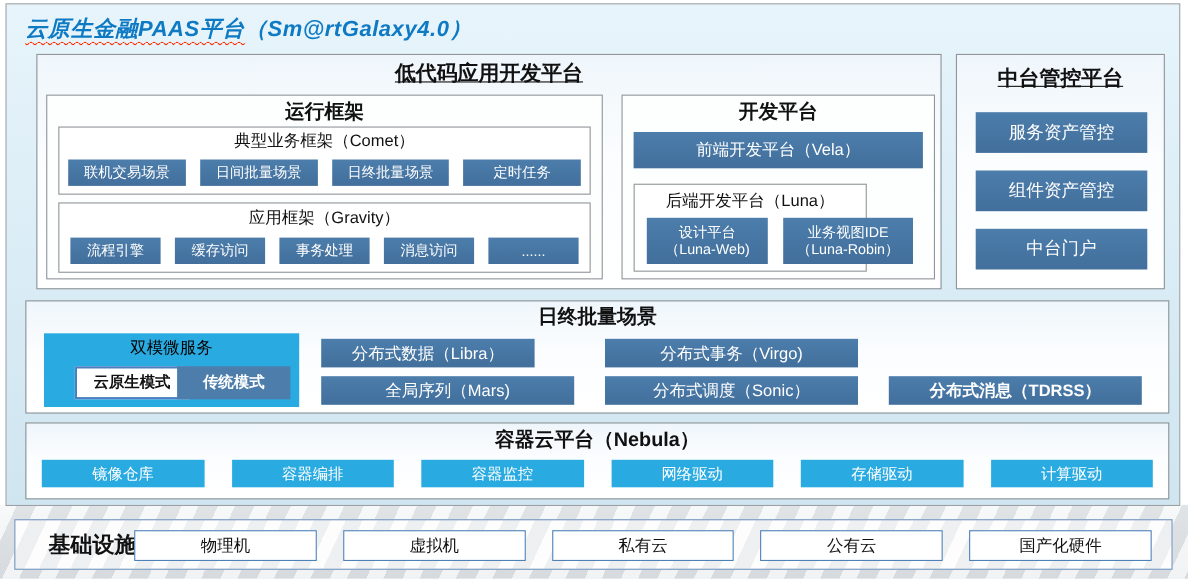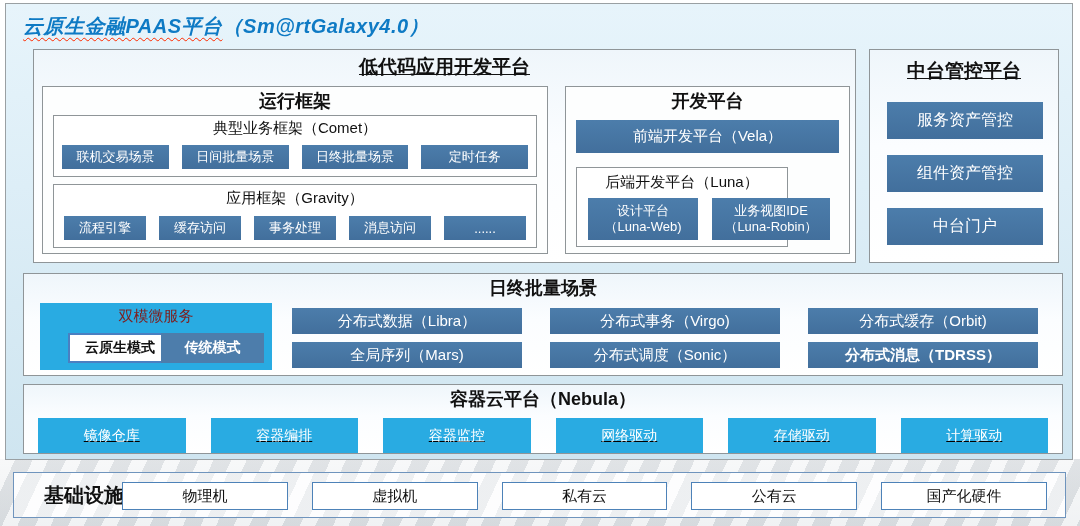--- a/index.html
+++ b/index.html
@@ -143,36 +143,35 @@
       <div class="hdr hdr-19" style="top:8px;">中台管控平台</div>
       <div class="btn-steel" style="left:17px; top:52px;  width:156px; height:37px; font-size:16px;">服务资产管控</div>
       <div class="btn-steel" style="left:17px; top:105px; width:156px; height:37px; font-size:16px;">组件资产管控</div>
       <div class="btn-steel" style="left:17px; top:158px; width:156px; height:37px; font-size:16px;">中台门户</div>
     </div>
 
     <div class="panel-box" style="left:17px; top:269px; width:1040px; height:103px;">
       <div class="hdr hdr-18" style="top:2px;">日终批量场景</div>
 
       <div class="dual-box" style="left:16px; top:29px; width:232px; height:67px;">
-        <div class="lbl-15" style="top:4px; color:#7f1d1d;">双模微服务</div>
+        <div class="lbl-15" style="top:4px; color:#000000;">双模微服务</div>
         <div class="btn-white-on-cyan" style="left:8px; top:30px; width:104px; height:30px;margin-left:20px;">云原生模式</div>
         <div class="btn-trad" style="left:121px; top:30px; width:103px; height:30px;">传统模式</div>
       </div>
 
-      <div class="btn-steel fs15" style="left:268px; top:34px; width:230px; height:26px;">分布式数据（Libra）</div>
+      <div class="btn-steel fs15" style="left:268px; top:34px; width:194px; height:26px;">分布式数据（Libra）</div>
       <div class="btn-steel fs15" style="left:526px; top:34px; width:230px; height:26px;">分布式事务（Virgo)</div>
-      <div class="btn-steel fs15" style="left:784px; top:34px; width:230px; height:26px;">分布式缓存（Orbit)</div>
       <div class="btn-steel fs15" style="left:268px; top:68px; width:230px; height:26px;">全局序列（Mars)</div>
       <div class="btn-steel fs15" style="left:526px; top:68px; width:230px; height:26px;">分布式调度（Sonic）</div>
       <div class="btn-steel fs15" style="left:784px; top:68px; width:230px; height:26px;font-weight:bold;">分布式消息（TDRSS）</div>
     </div>
 
     <div class="panel-box" style="left:17px; top:380px; width:1040px; height:70px;">
       <div class="hdr hdr-18" style="top:2px;">容器云平台（Nebula）</div>
-      <div class="row-flex" style="left:14px; right:14px; top:33px; height:35px; gap:25px;text-decoration:underline;">
+      <div class="row-flex" style="left:14px; right:14px; top:33px; height:25px; gap:25px;">
         <div class="btn-cyan">镜像仓库</div>
         <div class="btn-cyan">容器编排</div>
         <div class="btn-cyan">容器监控</div>
         <div class="btn-cyan">网络驱动</div>
         <div class="btn-cyan">存储驱动</div>
         <div class="btn-cyan">计算驱动</div>
       </div>
     </div>
 
   </div>

